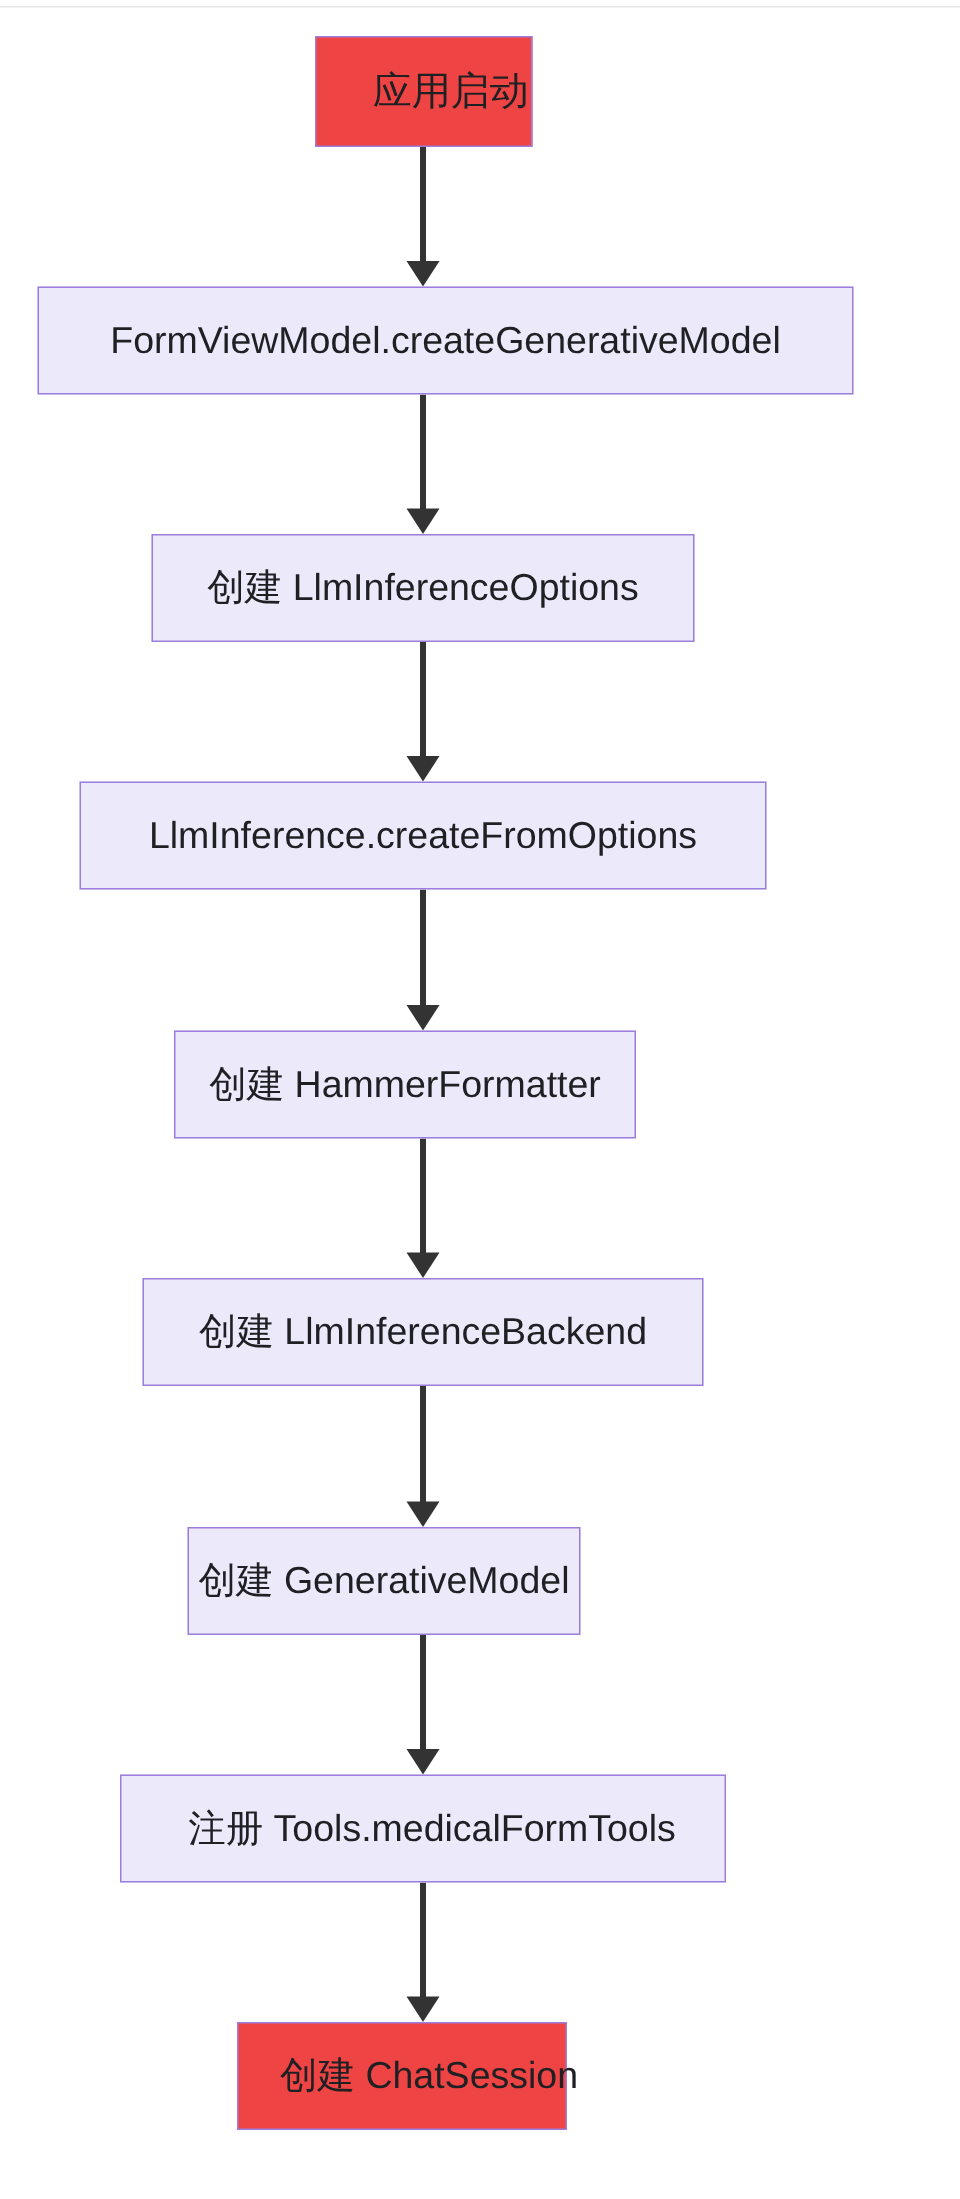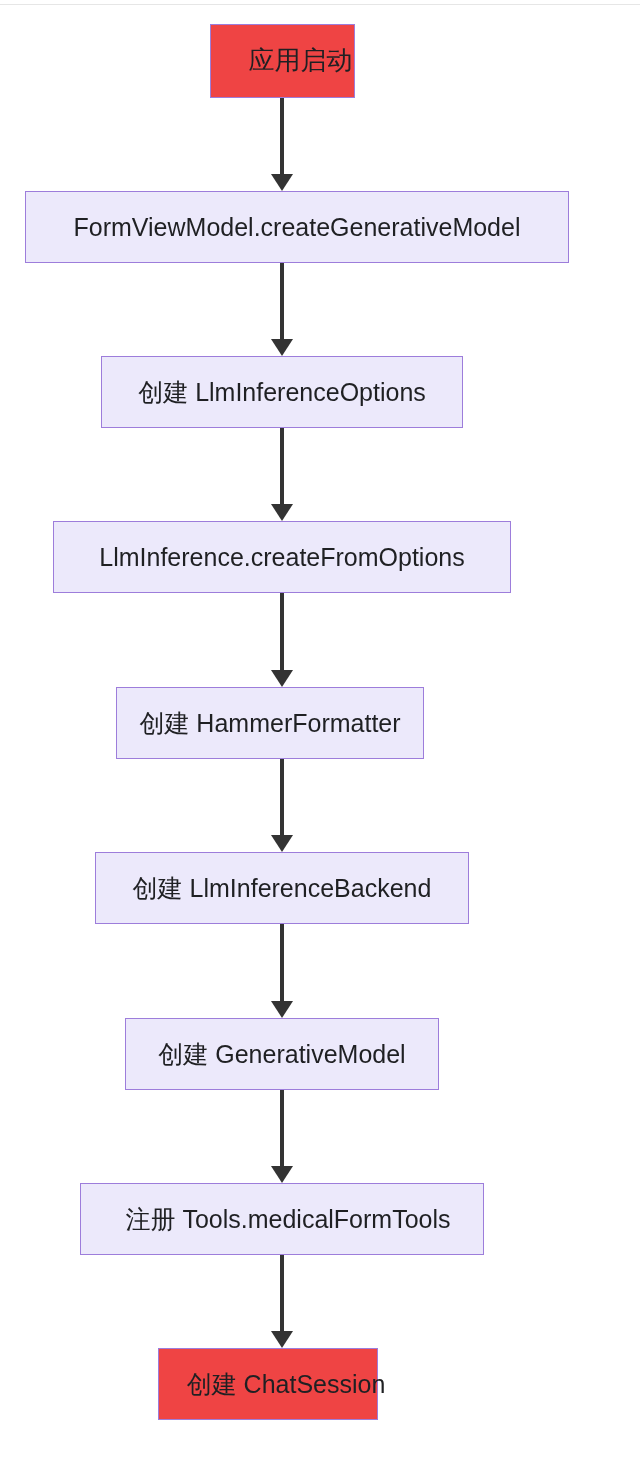--- a/index.html
+++ b/index.html
@@ -127,21 +127,21 @@
       </div>
       <div class="node fill-lavender" style="left: 53px; top: 521px; width: 458px; height: 72px;">
         <span class="label" style="font-size: 25px;">LlmInference.createFromOptions</span>
       </div>
       <div class="node fill-lavender" style="left: 116px; top: 687px; width: 308px; height: 72px;">
         <span class="label" style="font-size: 25px;">创建 HammerFormatter</span>
       </div>
       <div class="node fill-lavender" style="left: 95px; top: 852px; width: 374px; height: 72px;">
         <span class="label" style="font-size: 25px;">创建 LlmInferenceBackend</span>
       </div>
-      <div class="node fill-lavender" style="left: 125px; top: 1018px; width: 314px; height: 72px;">
+      <div class="node fill-lavender" style="left: 125px; top: 1018px; width: 262px; height: 72px;">
         <span class="label" style="font-size: 25px;">创建 GenerativeModel</span>
       </div>
       <div class="node fill-lavender" style="left: 80px; top: 1183px; width: 404px; height: 72px; padding-left: 12px;">
         <span class="label" style="font-size: 25px;">注册 Tools.medicalFormTools</span>
       </div>
       <div class="node fill-blue" style="left: 158px; top: 1348px; width: 220px; height: 72px;">
         <span class="label" style="font-size: 25px;">创建 ChatSession</span>
       </div>
     </div>
 

